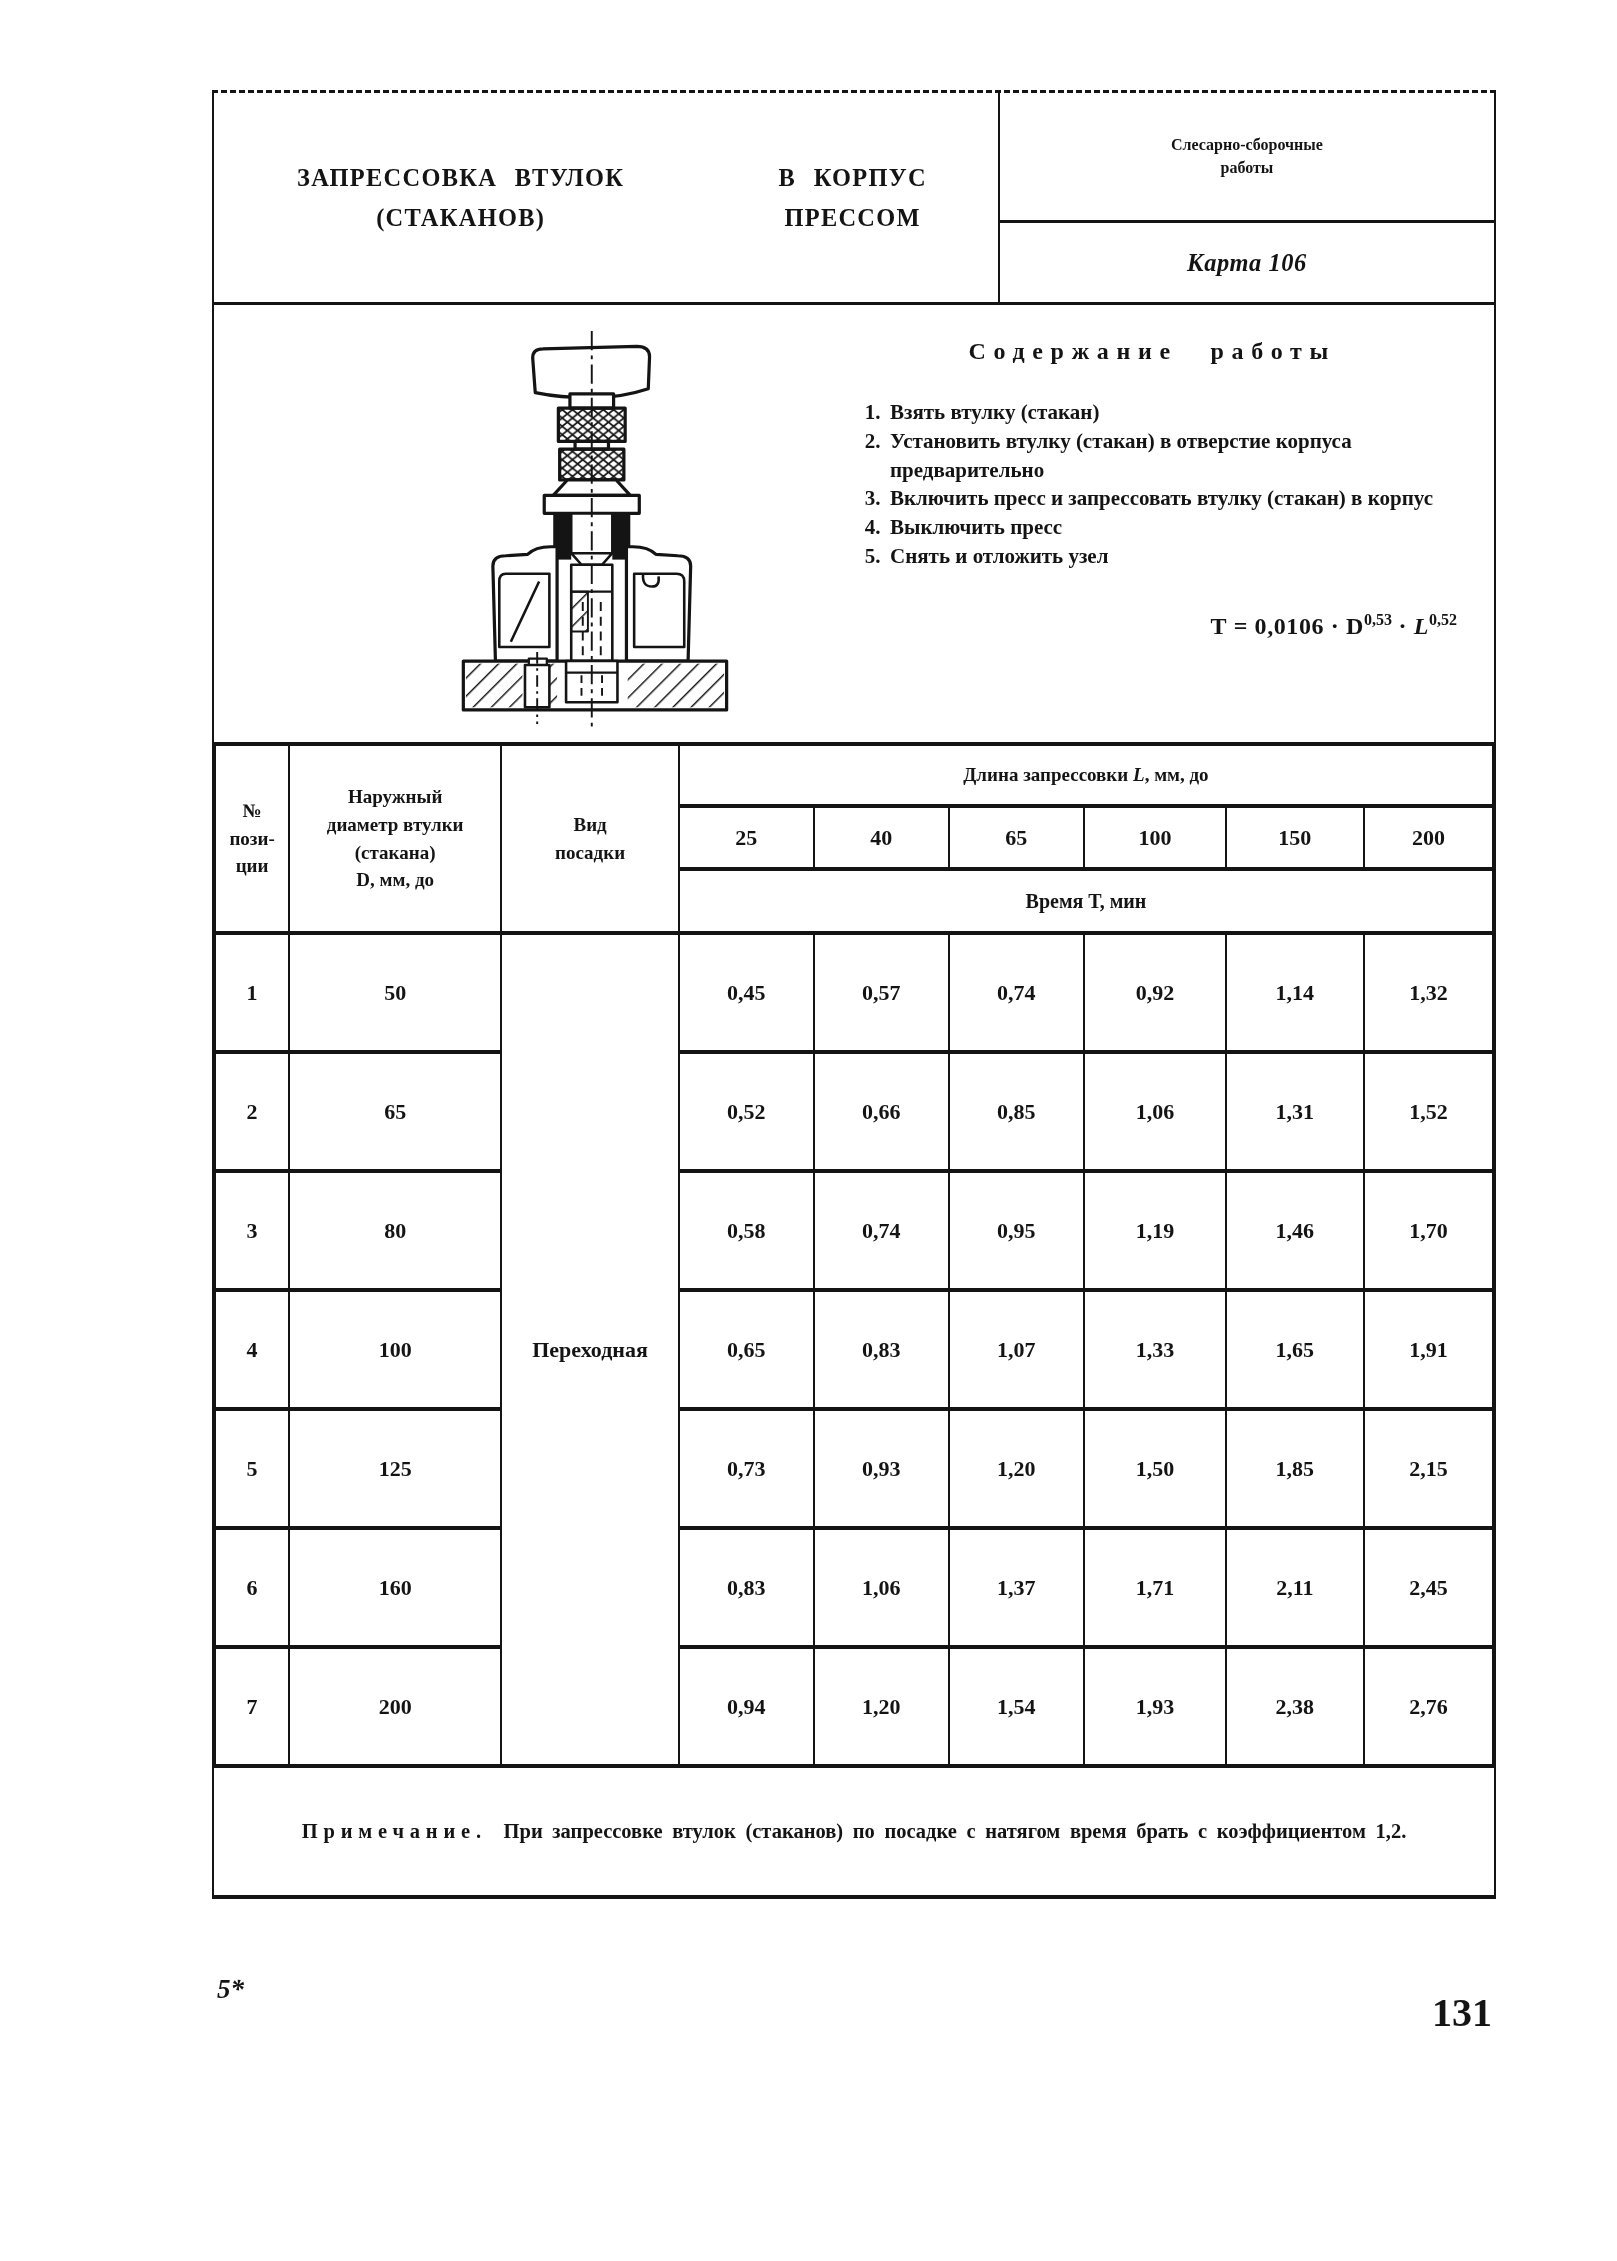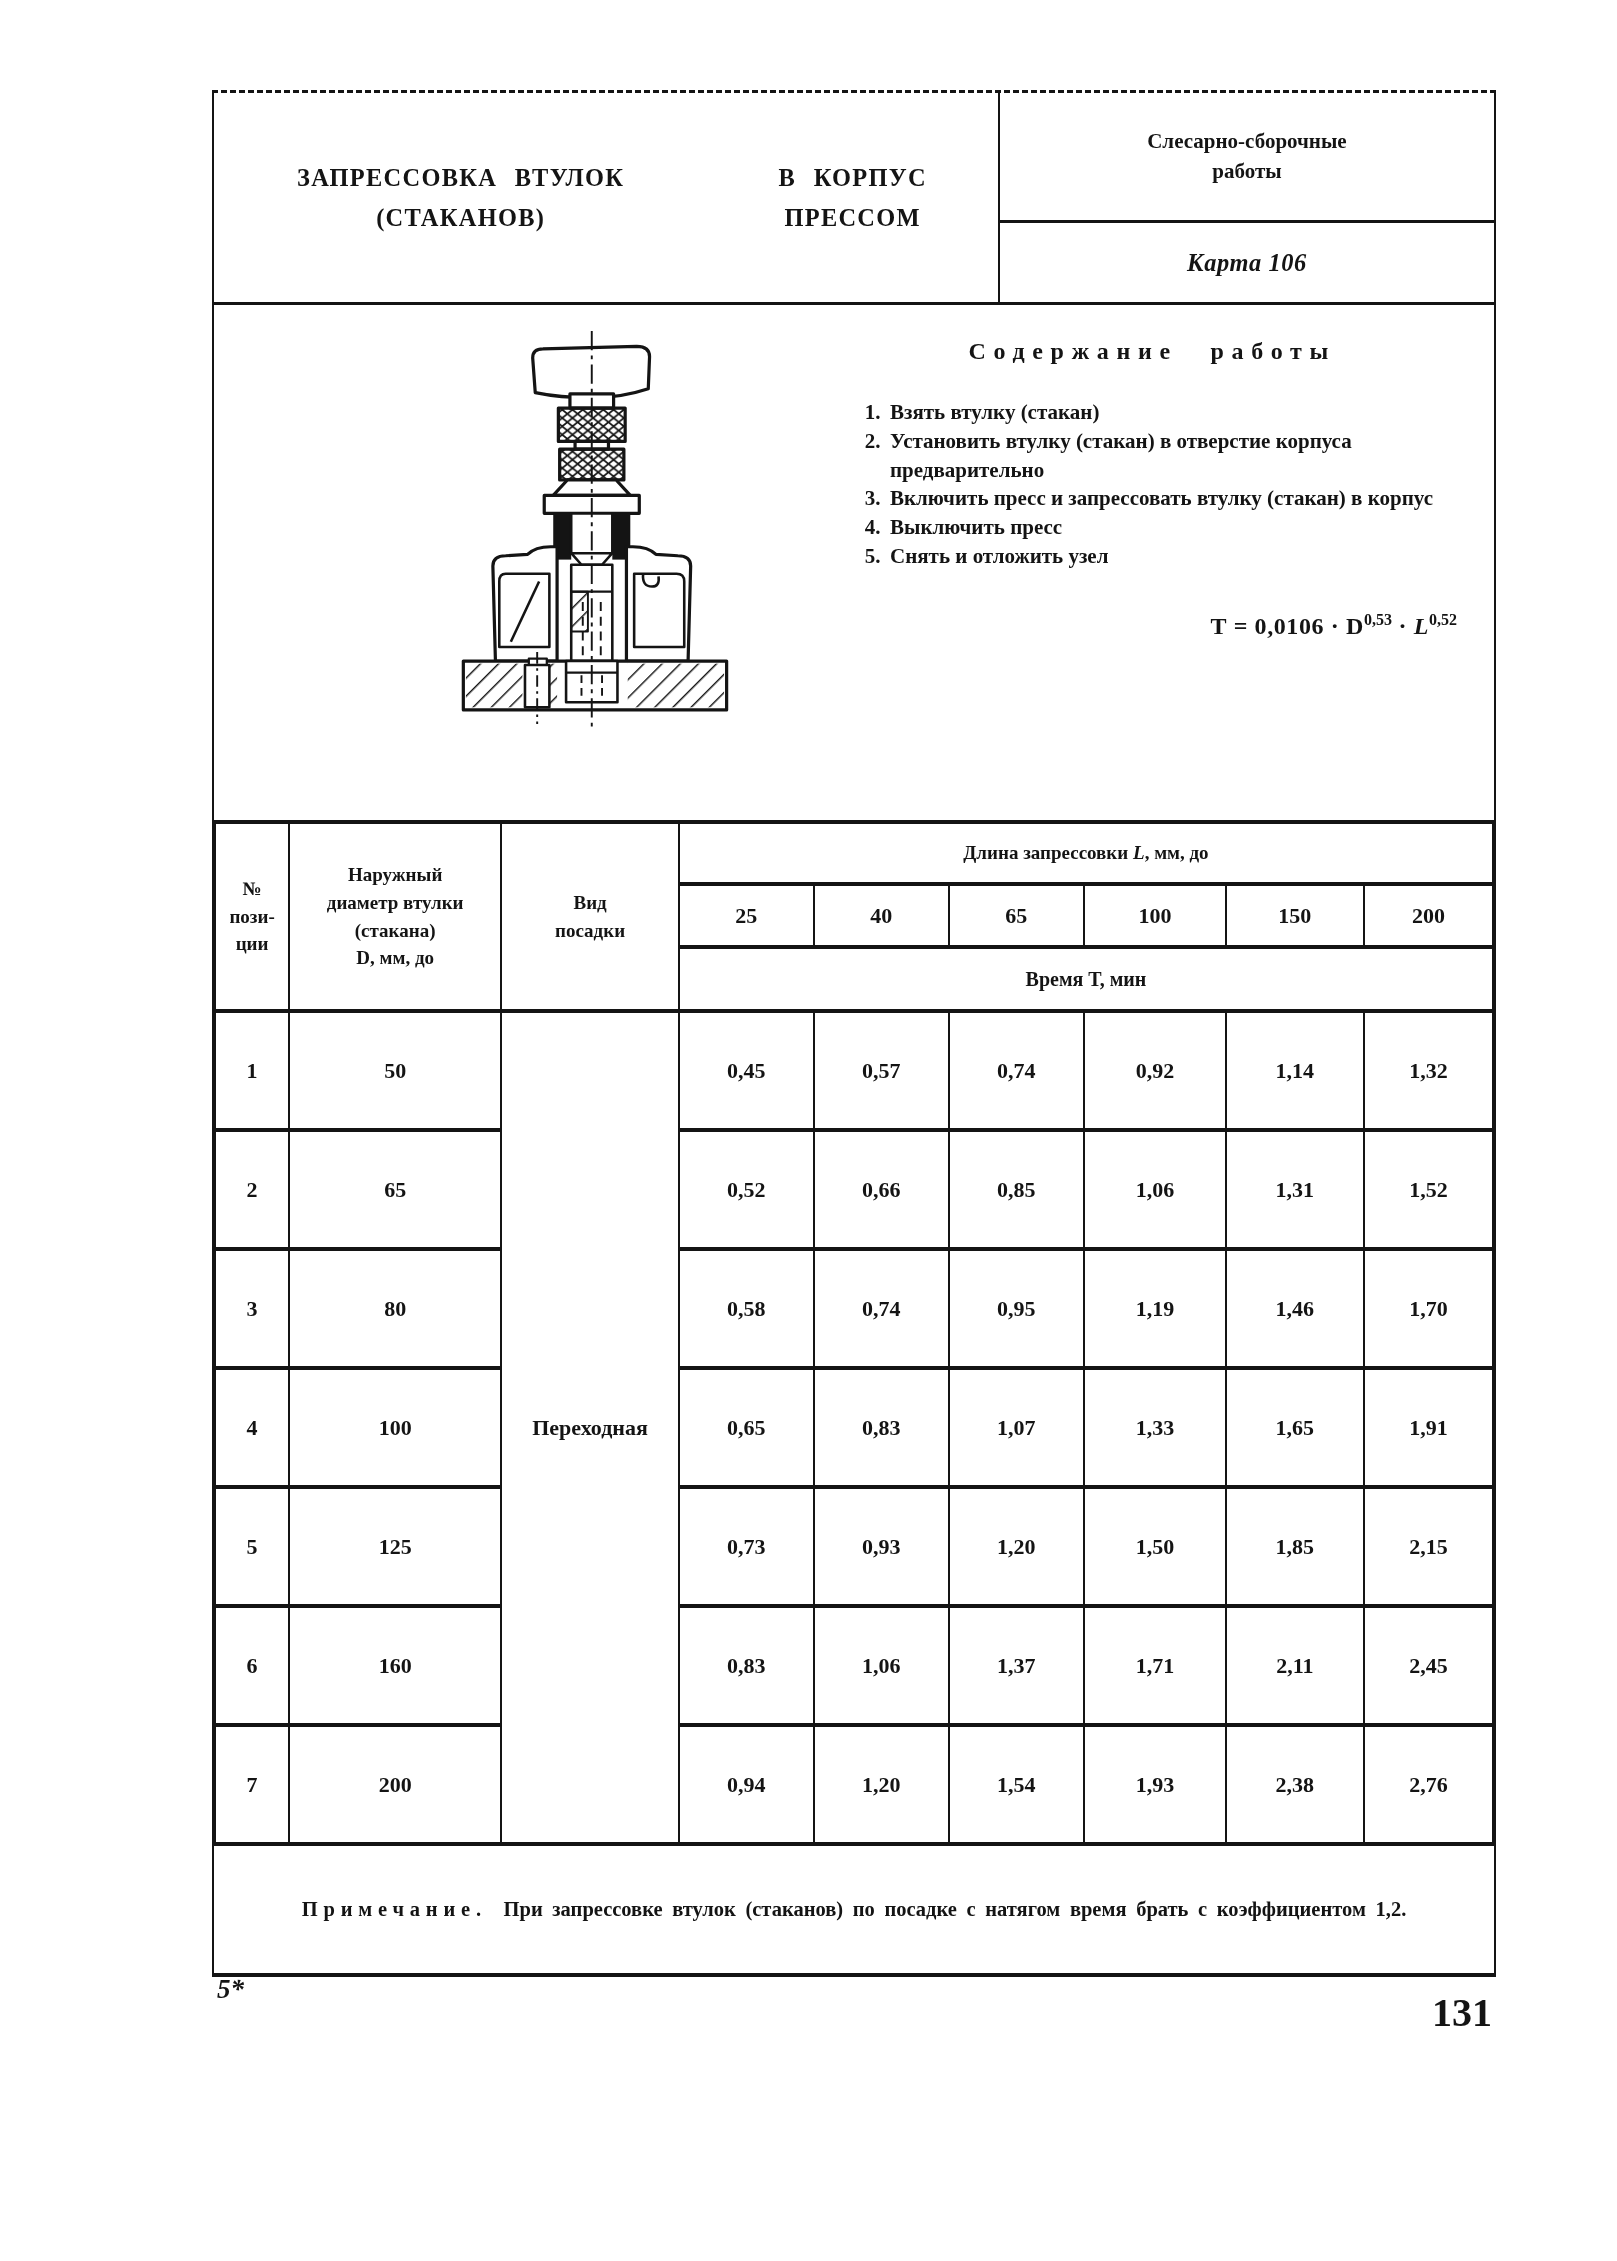--- a/index.html
+++ b/index.html
@@ -20,26 +20,26 @@
   .header-strip{display:flex;height:212px;box-sizing:border-box;border-bottom:3.2px solid #141414;}
   .title-cell{
     width:61.4%;box-sizing:border-box;border-right:2.6px solid #141414;
     display:flex;flex-direction:row;justify-content:center;align-items:center;
     text-align:center;font-size:24.4px;letter-spacing:1.3px;word-spacing:10.3px;line-height:1.6;
   }
   .doc-cell{flex:1;display:flex;flex-direction:column;}
   .doc-type{
     height:130px;box-sizing:border-box;border-bottom:3.2px solid #141414;
     display:flex;flex-direction:column;justify-content:center;align-items:center;
-    font-size:21px;line-height:1.4;text-align:center;
+    font-size:16px;line-height:1.4;text-align:center;
   }
   .doc-card{flex:1;display:flex;justify-content:center;align-items:center;
     font-style:italic;font-size:24.4px;letter-spacing:0.6px;}
   
-  .content-strip{display:flex;height:515px;box-sizing:border-box;}
+  .content-strip{display:flex;height:437px;box-sizing:border-box;}
   .figure-area{width:609px;position:relative;flex:0 0 auto;}
   .figure-area svg{position:absolute;left:153px;top:16.7px;}
   .work-area{flex:1;box-sizing:border-box;padding:33px 37px 0 24.4px;}
   .work-heading{text-align:center;font-size:24px;letter-spacing:7.7px;word-spacing:19px;margin:0 0 33px 0;}
   .step{display:flex;font-size:21px;line-height:1.37;}
   .step .num{flex:0 0 33px;text-align:right;padding-right:9.6px;}
   .step .txt{flex:1;}
   .formula{margin-top:40px;text-align:right;font-size:24px;letter-spacing:0.6px;}
   .formula sup{font-size:16px;letter-spacing:0;}
   .formula .sym-italic{font-style:italic;}

